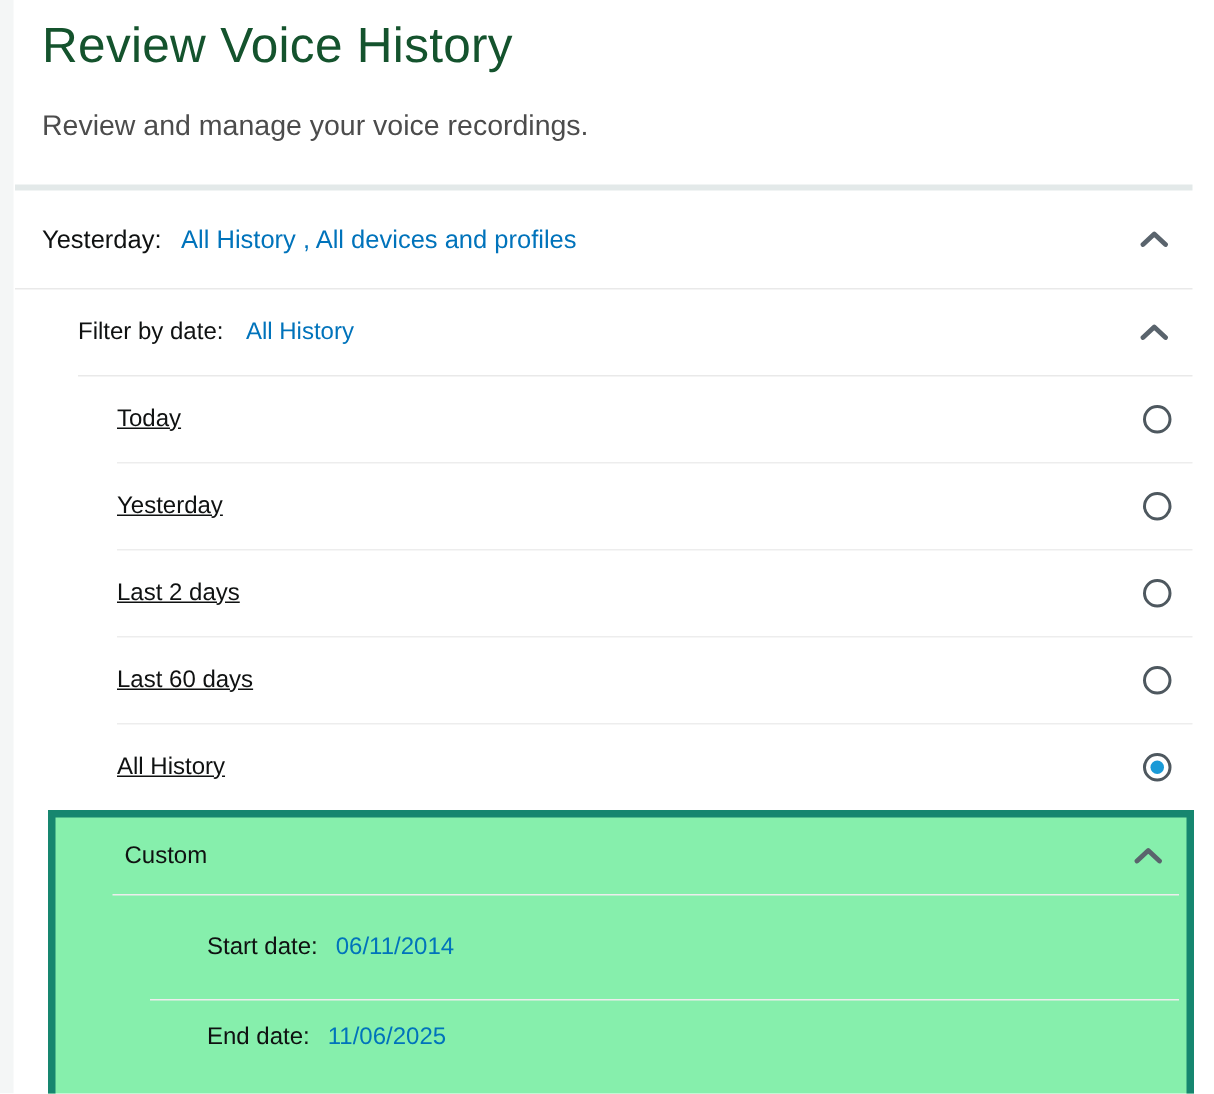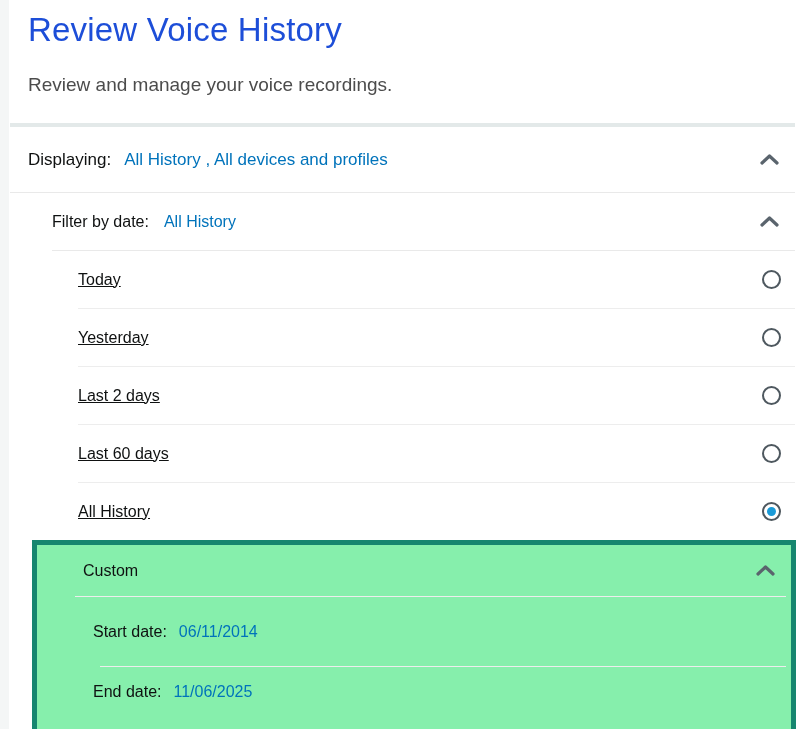--- a/index.html
+++ b/index.html
@@ -12,21 +12,21 @@
     color:#0f1111;
   }
   .left-strip{
     position:absolute;left:0;top:0;width:9px;height:729px;
     background:#f4f6f6;
   }
   .content{position:relative;}
   h1.page-title{
     margin:8px 0 0 28px;
     font-size:33px;line-height:44px;font-weight:400;
-    color:#1d4ed8;letter-spacing:0.2px;
+    color:#14532d;letter-spacing:0.2px;
   }
   p.page-subtitle{
     margin:23px 0 0 28px;
     font-size:19px;line-height:20px;color:#4c4c4c;
   }
   .divider{background:#e9e9e9;height:1px;}
   .divider-top{
     margin:28px 0 0 10px;width:785px;height:4px;background:#e3e9e9;
   }
   .divider-full{margin-left:10px;width:785px;}
@@ -54,38 +54,38 @@
     content:"";display:block;width:9px;height:9px;border-radius:50%;
     background:#1a9ad7;
   }
   .custom-box{
     margin-left:32px;width:764px;height:222px;box-sizing:border-box;
     border:5px solid #16866f;background:#86efac;
   }
   .row-custom{height:51px;padding:0 16px 0 46px;}
   .row-custom .label{font-size:16px;}
   .divider-custom{margin-left:38px;width:711px;background:#ededed;}
-  .row-date{height:69px;padding:0 16px 0 56px;}
+  .row-date{height:69px;padding:0 16px 0 101px;}
   .row-date .label{font-size:16px;}
   .row-date .link{font-size:16px;margin-left:12px;}
   .row-end{height:50px;}
 </style>
 </head>
 <body>
 
 <div class="left-strip"></div>
 
 <div class="content">
   <h1 class="page-title">Review Voice History</h1>
   <p class="page-subtitle">Review and manage your voice recordings.</p>
 
   <div class="divider-top"></div>
 
   <div class="row row-displaying">
-    <span class="label">Displaying:</span>
+    <span class="label">Yesterday:</span>
     <span class="link">All History , All devices and profiles</span>
     <span class="chevron">
       <svg width="19" height="11" viewBox="0 0 19 11">
           <path d="M2 9 L9.5 2 L17 9" fill="none" stroke="#5a646d" stroke-width="3.2" stroke-linecap="round" stroke-linejoin="round"></path>
         </svg>
     </span>
   </div>
 
   <div class="divider divider-full"></div>
 

